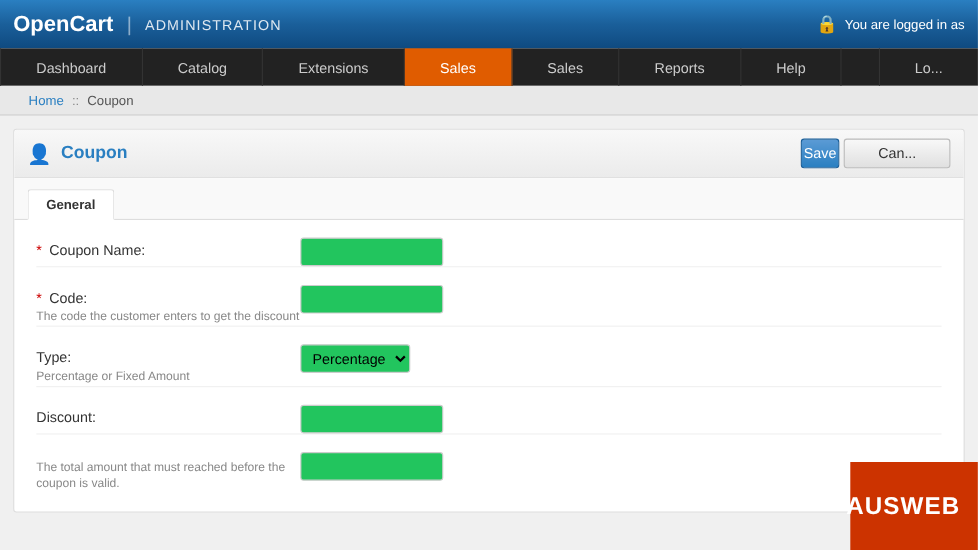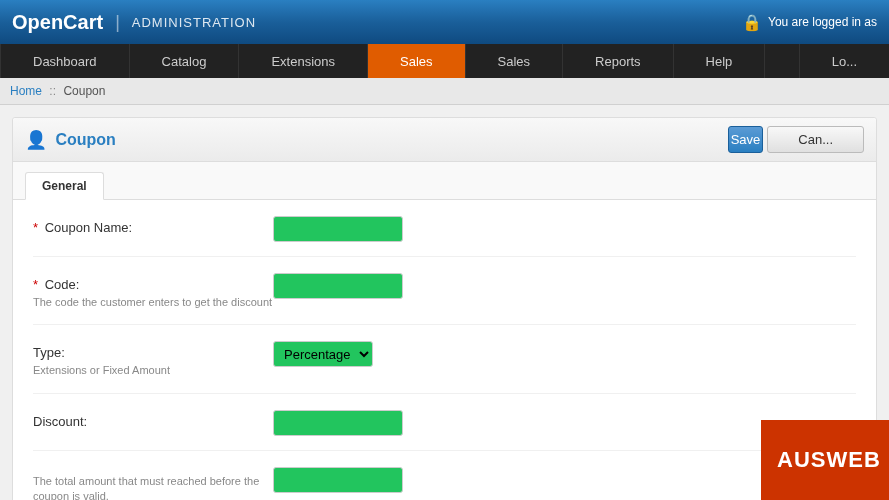--- a/index.html
+++ b/index.html
@@ -42,21 +42,21 @@
       white-space: nowrap;
     }
     .nav-item:first-child { border-left: 1px solid #333; }
     .nav-item.active { background: #e05c00; color: white; }
     #nav-right .nav-item { border-left: 1px solid #333; border-right: none; }
 
     
     #breadcrumb {
       background: #e8e8e8;
       border-bottom: 1px solid #d0d0d0;
-      padding: 6px 10px;
+      padding: 6px 26px;
       font-size: 12px;
       color: #555;
     }
     #breadcrumb a { color: #2a7fc1; text-decoration: none; }
     .bc-sep { margin: 0 4px; color: #888; }
 
     
     #content { padding: 12px; }
 
     
@@ -126,21 +126,20 @@
       z-index: 1;
     }
 
     
     #form-body { padding: 16px 20px; }
     .form-row {
       display: flex;
       align-items: flex-start;
       margin-bottom: 16px;
       border-bottom: 1px solid #f0f0f0;
-      padding-bottom: 14px;
     }
     .form-row:last-child { border-bottom: none; margin-bottom: 0; }
     .form-label-col {
       width: 240px;
       flex-shrink: 0;
       padding-top: 4px;
     }
     .form-label {
       font-size: 13px;
       color: #333;
@@ -168,25 +167,25 @@
     #watermark {
       position: fixed;
       bottom: 0;
       right: 0;
       background: #cc3300;
       color: white;
       font-size: 22px;
       font-weight: bold;
       padding: 10px 16px;
       letter-spacing: 1px;
-      width: 128px;
+      width: 116px;
       height: 80px;
       display: flex;
       align-items: center;
-      justify-content: flex-start;
+      justify-content: flex-end;
     }
   </style>
 </head>
 <body>
 
 <div id="header">
   <div id="header-left">
     <span id="logo-text">OpenCart</span>
     <span id="admin-sep">|</span>
     <span id="admin-label">ADMINISTRATION</span>
@@ -261,21 +260,21 @@
         <div class="form-control-col">
           <input type="text" style="">
         </div>
       </div>
 
       <div class="form-row">
         <div class="form-label-col">
           <div class="form-label">
             <span>Type:</span>
           </div>
-          <div class="form-hint">Extensions or Fixed Amount</div>
+          <div class="form-hint">Percentage or Fixed Amount</div>
         </div>
         <div class="form-control-col">
           <select>
             <option>Percentage</option>
             <option>Fixed Amount</option>
           </select>
         </div>
       </div>
 
       <div class="form-row">

